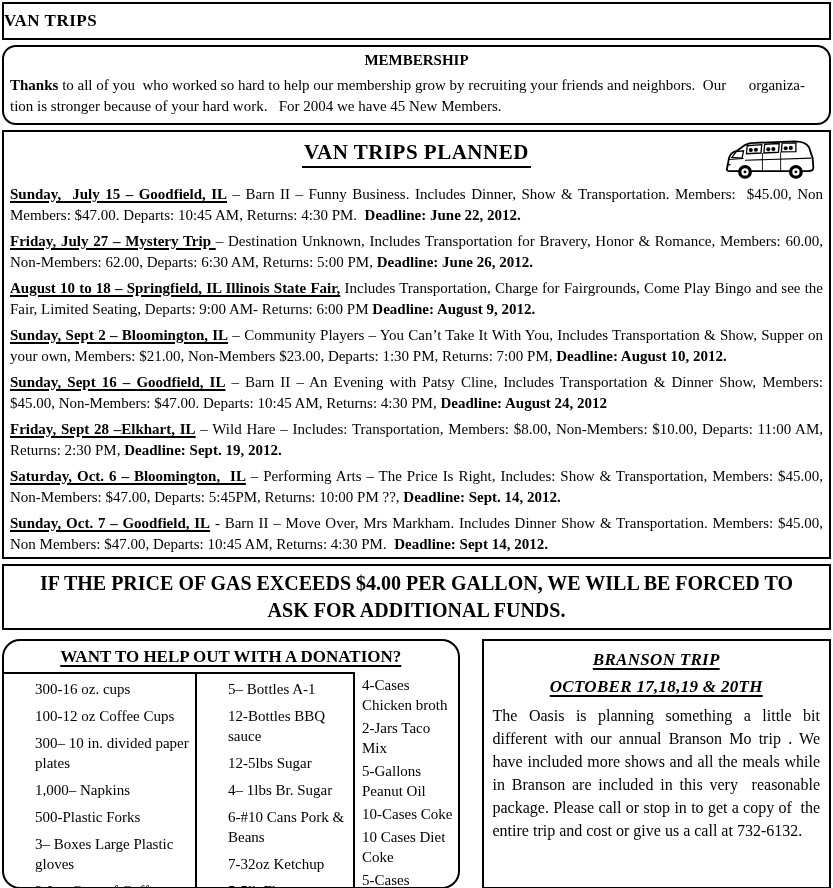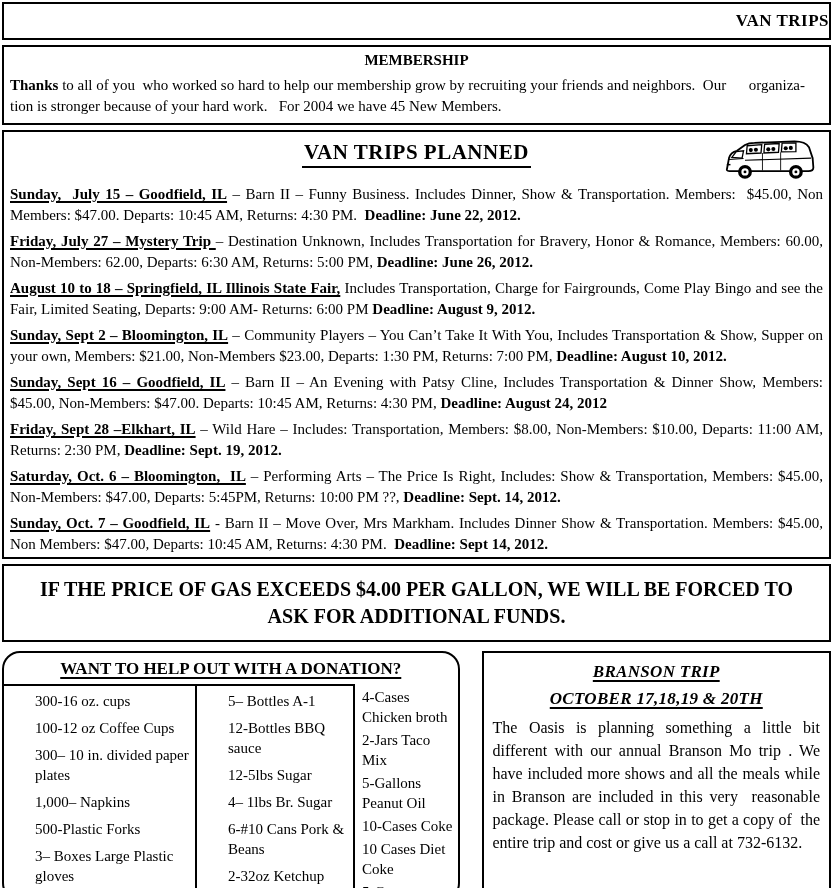--- a/index.html
+++ b/index.html
@@ -8,39 +8,39 @@
     background: #ffffff;
     color: #000000;
     font-family: "Liberation Serif", "DejaVu Serif", serif;
     overflow: hidden;
   }
   * { box-sizing: border-box; }
   .page { padding: 2px; width: 833px; height: 888px; }
   .box { border: 2px solid #000; background: #fff; overflow: hidden; }
 
   
-  .box-title { height: 38px; margin-bottom: 5px; display: flex; align-items: center; justify-content: flex-end; }
+  .box-title { height: 38px; margin-bottom: 5px; display: flex; align-items: center; justify-content: flex-start; }
   .box-title h1 { margin: 0; font-size: 17px; font-weight: bold; letter-spacing: .5px; }
 
   
-  .box-membership { height: 80px; margin-bottom: 5px; padding: 3px 6px 0 6px; }
+  .box-membership { height: 80px; margin-bottom: 5px; padding: 3px 6px 0 6px; border-radius: 14px; }
   .box-membership h2 { margin: 2px 0 6px 0; text-align: center; font-size: 15px; font-weight: bold; }
   .membership-body { margin: 0; font-size: 15px; line-height: 21px; text-align: justify; white-space: pre-wrap; }
 
   
   .box-trips { height: 429px; margin-bottom: 5px; padding: 4px 6px 0 6px; position: relative; }
   .trips-title-row { text-align: center; height: 48px; }
   .trips-title { display: inline-block; margin: 4px 0 0 0; font-size: 21px; font-weight: bold; border-bottom: 2px solid #000; padding: 0 2px 1px 2px; letter-spacing: .5px; }
   .van-art { position: absolute; top: 3px; right: 12px; width: 96px; height: 52px; }
   .trip { margin: 0 0 5px 0; font-size: 15px; line-height: 21px; text-align: justify; white-space: pre-wrap; }
   .trip .t-head { font-size: 15px; font-weight: bold; text-decoration: underline; text-decoration-thickness: 2px; text-underline-offset: 2px; }
   .trip .t-deadline { font-weight: bold; }
 
   
-  .box-gas { height: 78px; margin-bottom: 9px; display: flex; align-items: center; justify-content: center; padding: 0 26px; }
+  .box-gas { height: 66px; margin-bottom: 9px; display: flex; align-items: center; justify-content: center; padding: 0 26px; }
   .box-gas p { margin: 0; text-align: center; font-size: 20px; font-weight: bold; line-height: 27px; }
 
   
   .bottom-row { display: flex; height: 250px; }
   .box-donation { width: 461px; margin-right: 22px; display: flex; flex-direction: column; border-radius: 18px; }
   .donation-title { margin: 6px 0 5px 0; text-align: center; font-size: 17px; font-weight: bold; text-decoration: underline; text-decoration-thickness: 2px; text-underline-offset: 3px; }
   .donation-grid { display: flex; flex: 1; }
   .don-col { padding: 5px 4px 0 7px; font-size: 15px; }
   .don-col-1 { width: 193px; border-top: 2px solid #000; border-right: 2px solid #000; }
   .don-col-2 { width: 158px; border-top: 2px solid #000; border-right: 2px solid #000; }
@@ -125,21 +125,21 @@
           <div class="don-item">3– Boxes Large Plastic gloves</div>
           <div class="don-item">2-Lg. Cans of Coffee</div>
 
         </div>
         <div class="don-col don-col-2">
           <div class="don-item">5– Bottles A-1</div>
           <div class="don-item">12-Bottles BBQ sauce</div>
           <div class="don-item">12-5lbs Sugar</div>
           <div class="don-item">4– 1lbs Br. Sugar</div>
           <div class="don-item">6-#10 Cans Pork &amp; Beans</div>
-          <div class="don-item">2-32oz Ketchup</div>
+          <div class="don-item">7-32oz Ketchup</div>
           <div class="don-item">5-5lb Flour</div>
           <div class="don-item">12-Evaporated Milk</div>
         </div>
         <div class="don-col don-col-3">
           <div class="don-item">4-Cases Chicken broth</div>
           <div class="don-item">2-Jars Taco Mix</div>
           <div class="don-item">5-Gallons Peanut Oil</div>
           <div class="don-item">10-Cases Coke</div>
           <div class="don-item">10 Cases Diet Coke</div>
           <div class="don-item">5-Cases Cherry Coke</div>

